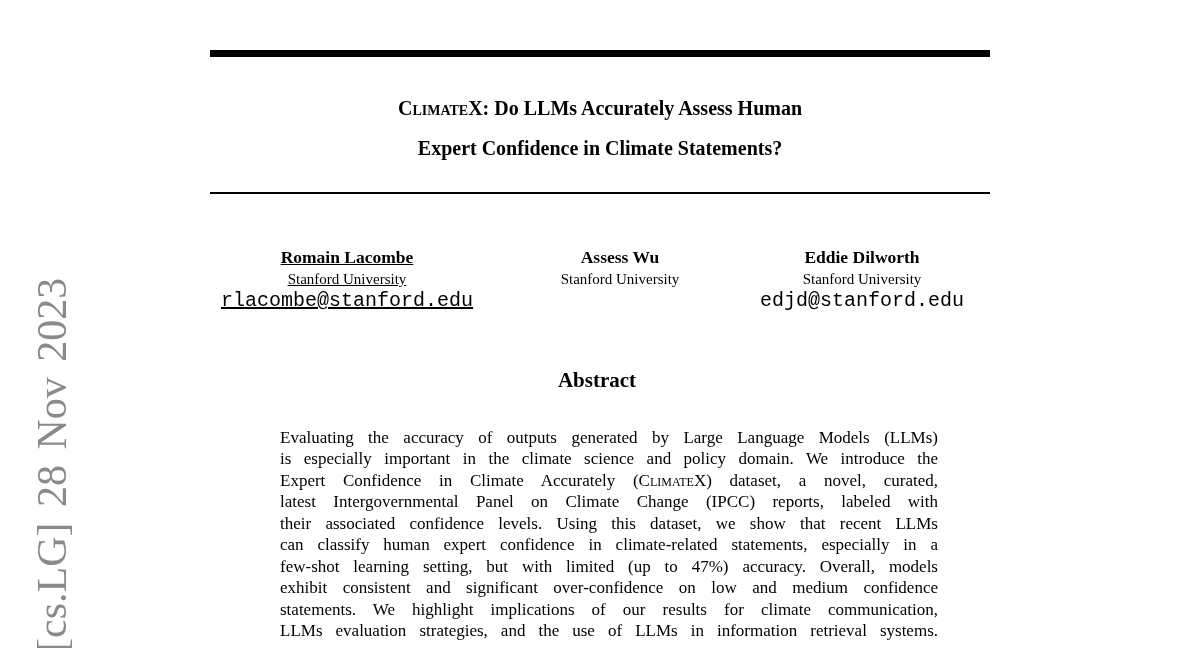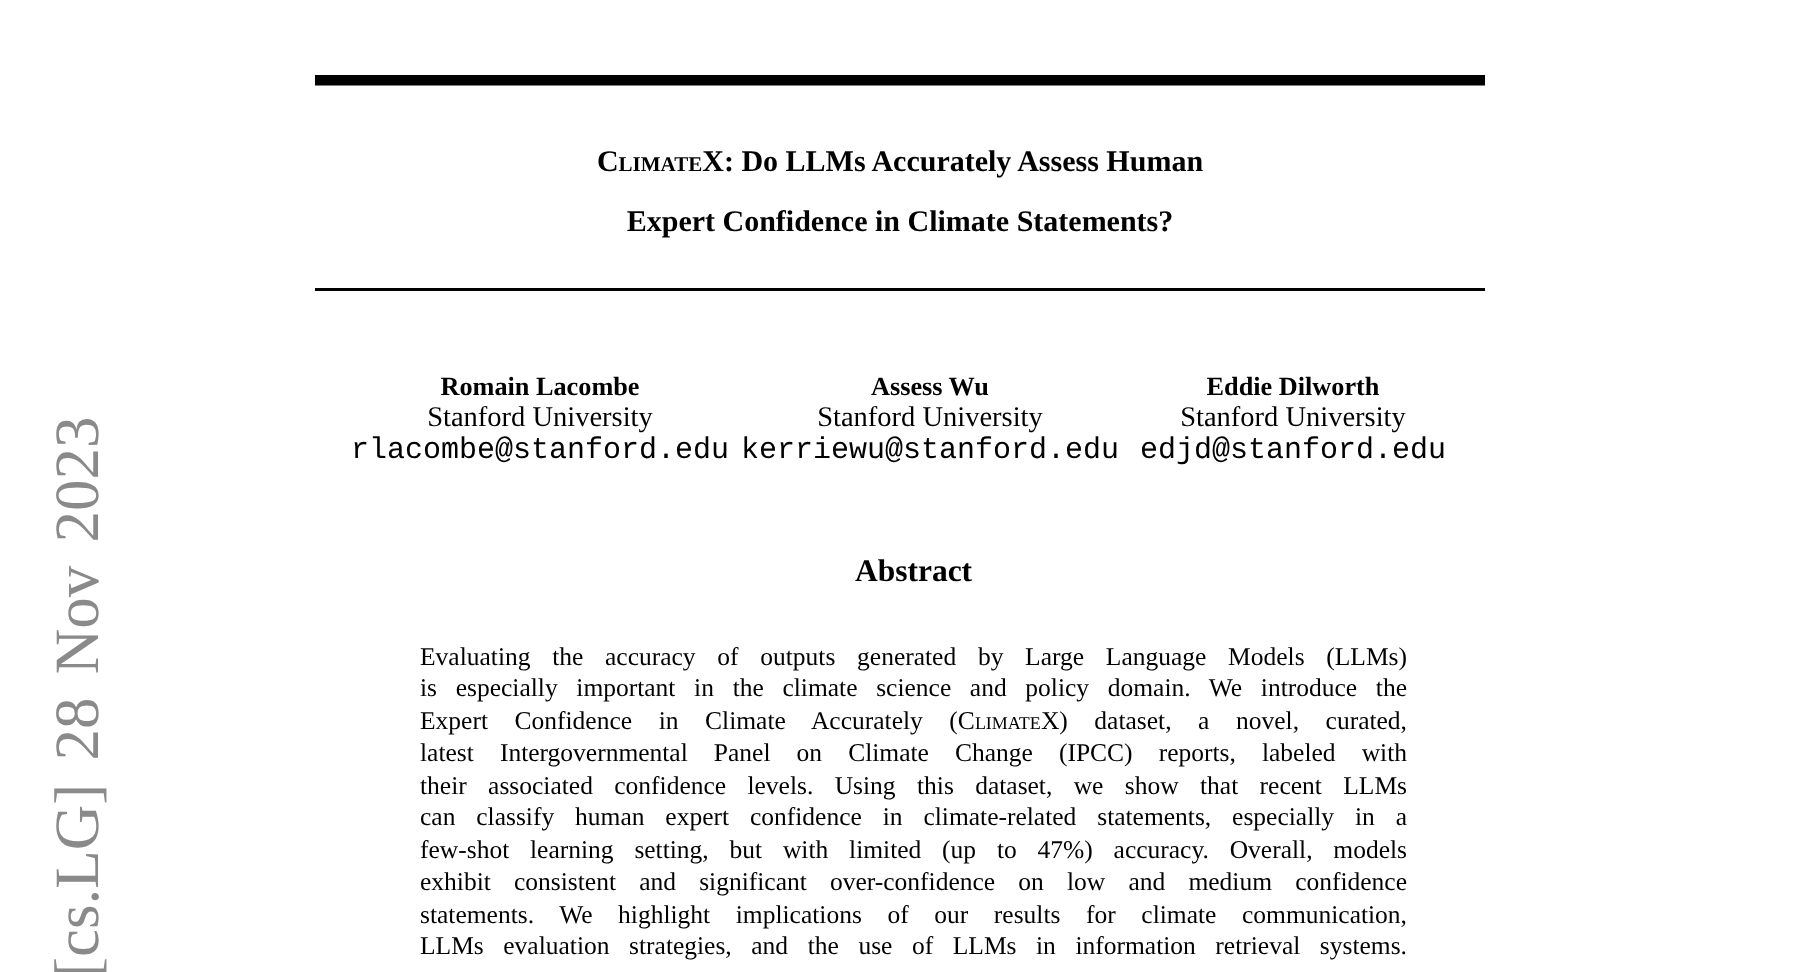--- a/index.html
+++ b/index.html
@@ -16,28 +16,28 @@
   }
   .rule-thick { position:absolute; left:210px; top:50px;  width:780px; height:7px; background:#000; }
   .rule-thin  { position:absolute; left:210px; top:192px; width:780px; height:2px; background:#000; }
   .title {
     position:absolute; left:210px; top:88px; width:780px; margin:0;
     text-align:center; font-weight:bold; font-size:20px; line-height:40px;
   }
   .title-line { display:block; }
   .sc { font-variant:small-caps; }
   .author-col { position:absolute; top:246px; width:280px; text-align:center; }
-  .author-col.c0 { left:220px; }
+  .author-col.c0 { left:207px;text-decoration:underline; }
   .author-col.c1 { left:480px; }
   .author-col.c2 { left:722px; }
   .author-name  { font-weight:bold; font-size:17.5px; line-height:22px; }
-  .author-affil { font-size:19px; line-height:22px; }
+  .author-affil { font-size:15px; line-height:22px; }
   .author-email { font-family:"Liberation Mono", monospace; font-size:20px; line-height:22px; }
   .abstract-heading {
-    position:absolute; left:280px; top:368px; width:658px;
+    position:absolute; left:268px; top:368px; width:658px;
     text-align:center; font-size:21px; font-weight:bold;
   }
   .abstract-body { position:absolute; left:280px; top:427px; width:658px; font-size:17px; }
   .abs-line {
     line-height:21.45px; height:21.45px; overflow:hidden;
     text-align:justify; text-align-last:justify;
   }
 </style>
 </head>
 <body>
@@ -57,21 +57,20 @@
 
   <div class="author-col c0">
     <div class="author-name">Romain Lacombe</div>
     <div class="author-affil">Stanford University</div>
     <div class="author-email">rlacombe@stanford.edu</div>
   </div>
 
   <div class="author-col c1">
     <div class="author-name">Assess Wu</div>
     <div class="author-affil">Stanford University</div>
-    <div class="author-email">kerriewu@stanford.edu</div>
   </div>
 
   <div class="author-col c2">
     <div class="author-name">Eddie Dilworth</div>
     <div class="author-affil">Stanford University</div>
     <div class="author-email">edjd@stanford.edu</div>
   </div>
 
   <div class="abstract-heading">Abstract</div>
 

